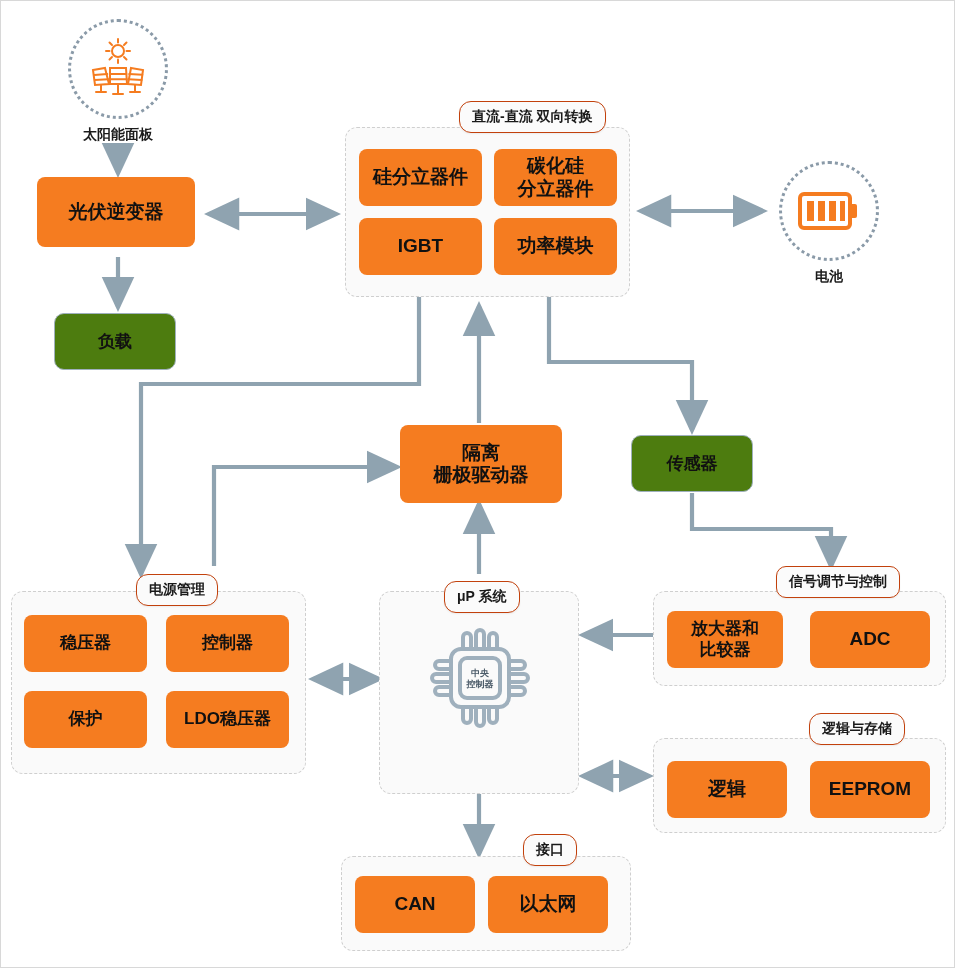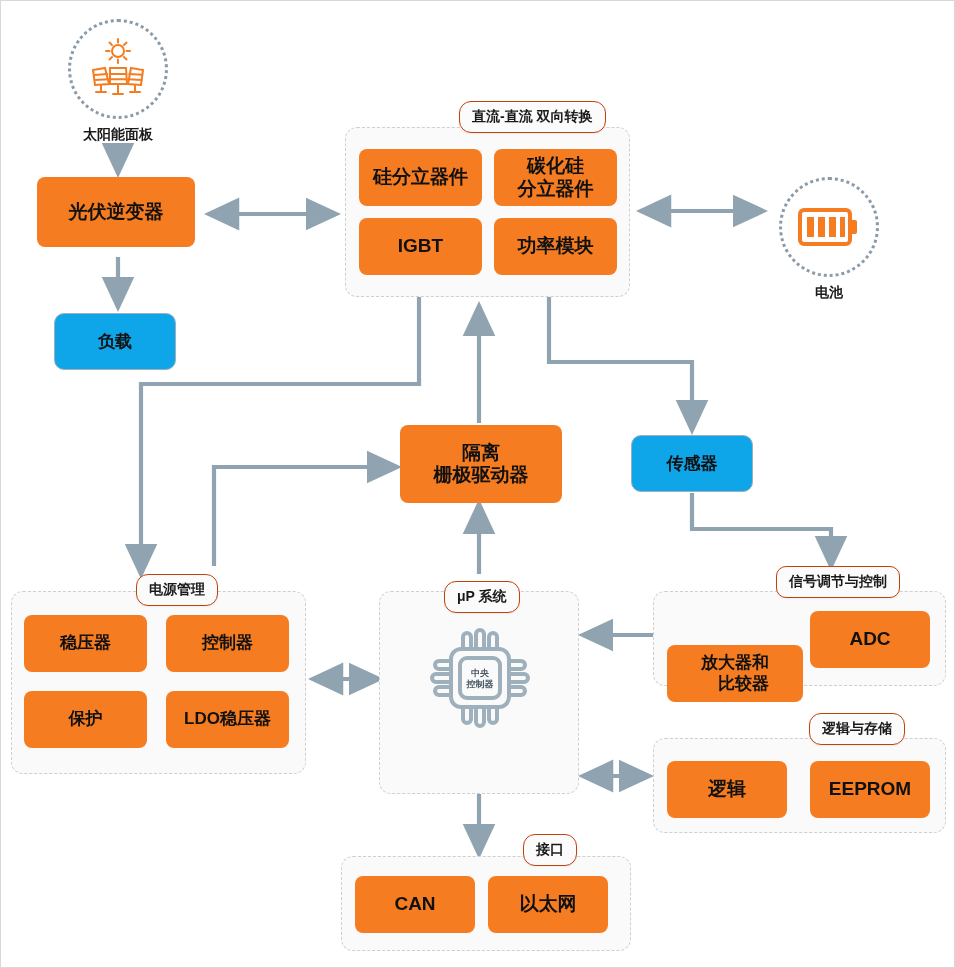--- a/index.html
+++ b/index.html
@@ -25,21 +25,21 @@
   
   .obox{
     position:absolute;background:#F57C20;border-radius:8px;
     display:flex;align-items:center;justify-content:center;text-align:center;
     color:#111;font-weight:bold;font-size:19px;line-height:1.18;
     box-sizing:border-box;padding:2px 4px;
   }
   .obox.small{font-size:17px;}
   
   .wbox{
-    position:absolute;background:#0ea5e9;border:1.4px solid #9fb0bd;border-radius:10px;
+    position:absolute;background:#4d7c0f;border:1.4px solid #9fb0bd;border-radius:10px;
     display:flex;align-items:center;justify-content:center;text-align:center;
     color:#111;font-weight:bold;font-size:17px;box-sizing:border-box;
   }
   
   .icon-wrap{position:absolute;display:flex;flex-direction:column;align-items:center;}
   .dotcircle{
     width:100px;height:100px;border-radius:50%;
     border:3px dotted #8a9aa8;
     display:flex;align-items:center;justify-content:center;box-sizing:border-box;
   }
@@ -137,21 +137,21 @@
 
   <div class="group" style="left:344px;top:126px;width:285px;height:170px;"></div>
   <div class="group-title" style="left:458px;top:100px;">直流-直流 双向转换</div>
   <div class="obox" style="left:358px;top:148px;width:123px;height:57px;">硅分立器件</div>
   <div class="obox" style="left:493px;top:148px;width:123px;height:57px;">
     <span><span>碳化硅</span><br><span>分立器件</span></span>
   </div>
   <div class="obox" style="left:358px;top:217px;width:123px;height:57px;">IGBT</div>
   <div class="obox" style="left:493px;top:217px;width:123px;height:57px;">功率模块</div>
 
-  <div class="icon-wrap" style="left:778px;top:176px;">
+  <div class="icon-wrap" style="left:778px;top:160px;">
     <div class="dotcircle">
       <svg width="62" height="42" viewBox="0 0 62 42">
         <rect x="2" y="4" width="50" height="34" rx="4" fill="none" stroke="#F57C20" stroke-width="4"></rect>
         <rect x="52" y="14" width="7" height="14" rx="2" fill="#F57C20"></rect>
         <rect x="9" y="11" width="7" height="20" fill="#F57C20"></rect>
         <rect x="20" y="11" width="7" height="20" fill="#F57C20"></rect>
         <rect x="31" y="11" width="7" height="20" fill="#F57C20"></rect>
         <rect x="42" y="11" width="5" height="20" fill="#F57C20"></rect>
       </svg>
     </div>
@@ -197,21 +197,21 @@
       </g>
     </svg>
     <div class="cpu-label">
       <span>中央</span><br>
       <span>控制器</span>
     </div>
   </div>
 
   <div class="group" style="left:652px;top:590px;width:293px;height:95px;"></div>
   <div class="group-title" style="left:775px;top:565px;border-radius:10px;">信号调节与控制</div>
-  <div class="obox small" style="left:666px;top:644px;width:136px;height:57px;text-align:right;">
+  <div class="obox small" style="left:666px;top:610px;width:116px;height:57px;">
     <span><span>放大器和</span><br><span>比较器</span></span>
   </div>
   <div class="obox" style="left:809px;top:610px;width:120px;height:57px;">ADC</div>
 
   <div class="group" style="left:652px;top:737px;width:293px;height:95px;"></div>
   <div class="group-title" style="left:808px;top:712px;">逻辑与存储</div>
   <div class="obox" style="left:666px;top:760px;width:120px;height:57px;">逻辑</div>
   <div class="obox" style="left:809px;top:760px;width:120px;height:57px;">EEPROM</div>
 
   <div class="group" style="left:340px;top:855px;width:290px;height:95px;"></div>

